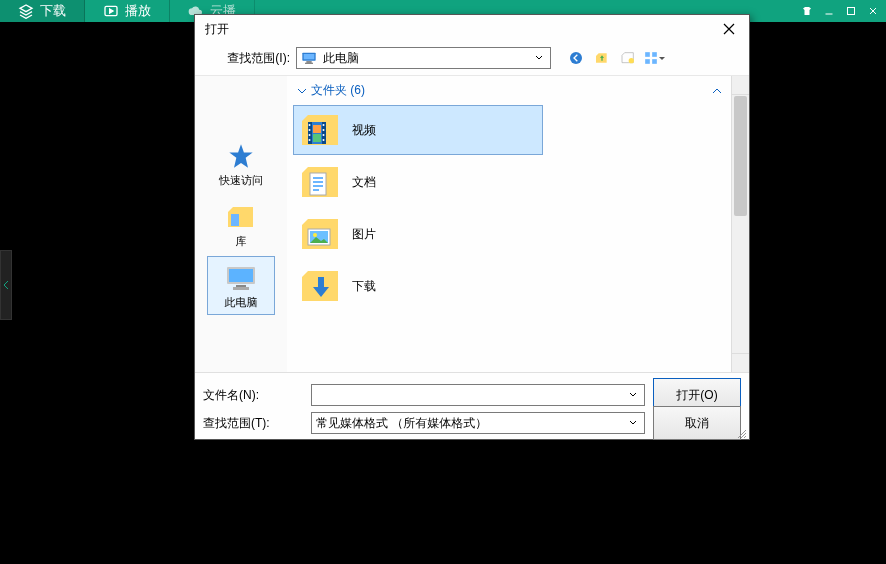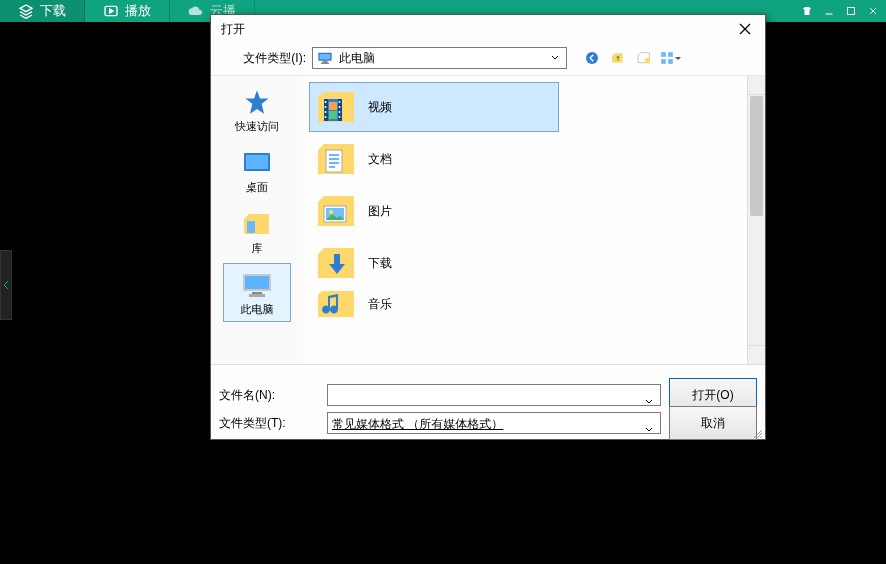--- a/index.html
+++ b/index.html
@@ -12,40 +12,40 @@
 .app-topbar .tab svg, .app-topbar .tab .ico { width: 16px; height: 16px; }
 .app-topbar .spacer { flex: 1; }
 .titlebar-btns { display: flex; align-items: center; gap: 4px; margin-right: 4px; }
 .titlebar-btns .tbtn { width: 18px; height: 16px; display: flex; align-items: center; justify-content: center; }
 .titlebar-btns .tbtn svg { width: 12px; height: 12px; }
 
 
 .left-gutter { position: absolute; left: 0; top: 250px; width: 12px; height: 70px; background: #222; border: 1px solid #333; display: flex; align-items: center; justify-content: center; }
 
 
-.dialog { position: absolute; left: 210px; top: 14px; width: 556px; height: 426px; background: #fefefe; border: 1px solid #555; box-shadow: 2px 2px 8px rgba(0,0,0,0.4); display: flex; flex-direction: column; }
+.dialog { position: absolute; left: 194px; top: 14px; width: 556px; height: 426px; background: #fefefe; border: 1px solid #555; box-shadow: 2px 2px 8px rgba(0,0,0,0.4); display: flex; flex-direction: column; }
 .dialog-titlebar { height: 28px; display: flex; align-items: center; padding: 0 8px 0 10px; font-size: 12px; color: #000; }
 .dialog-titlebar .title { flex: 1; }
 .dialog-titlebar .close-btn { width: 24px; height: 20px; display: flex; align-items: center; justify-content: center; cursor: pointer; }
 
 
 .lookin-row { display: flex; align-items: center; padding: 4px 12px 6px 10px; gap: 6px; font-size: 12px; }
 .lookin-row .lbl { width: 85px; text-align: right; color: #000; }
 .lookin-combo { flex: 1; height: 22px; border: 1px solid #7a7a7a; background: #fff; display: flex; align-items: center; padding: 0 4px; gap: 6px; max-width: 255px; }
 .lookin-combo .pc-icon { width: 16px; height: 14px; }
 .lookin-combo .txt { flex: 1; font-size: 12px; color: #000; }
 .lookin-combo .dd { width: 14px; display:flex; align-items:center; justify-content:center; }
 .toolbar-icons { display: flex; gap: 4px; margin-left: 8px; }
 .toolbar-icons .ticon { width: 22px; height: 20px; display: flex; align-items: center; justify-content: center; border-radius: 2px; }
 .toolbar-icons .ticon.dropdown::after { content:""; border-left:3px solid transparent; border-right:3px solid transparent; border-top:3px solid #555; margin-left:1px; }
 
 
 .dialog-body { flex: 1; display: flex; border-top: 1px solid #e8e8e8; overflow: hidden; }
 
-.places-bar { width: 92px; background: #fafafa; display: flex; flex-direction: column; align-items: stretch; padding: 4px 12px; gap: 2px; }
+.places-bar { width: 92px; background: #fafafa; display: flex; flex-direction: column; align-items: stretch; padding: 4px 12px; gap: 2px; justify-content: center; }
 .place { display: flex; flex-direction: column; align-items: center; padding: 6px 2px 4px; font-size: 11px; color: #000; cursor: pointer; border: 1px solid transparent; }
 .place.selected { background: #e5f3ff; border: 1px solid #7aa7d8; }
 .place .picon { width: 36px; height: 30px; display:flex; align-items:center; justify-content:center; margin-bottom: 2px; }
 
 .list-wrap { flex: 1; display: flex; }
 .list-inner { flex: 1; padding: 4px 2px 0 6px; overflow: hidden; }
 .group-hdr { display: flex; align-items: center; color: #0a5fbf; font-size: 12px; padding: 2px 0 4px 4px; gap: 4px; }
 .group-hdr .chev { width: 10px; height:10px; }
 .group-hdr .collapse { margin-left:auto; margin-right:6px; color:#0a5fbf; width:12px; height:12px; }
 
@@ -53,23 +53,23 @@
 .folder-item.selected { border: 1px solid #7aa7d8; background: #cde8ff; }
 .folder-item .ficon { width: 42px; height: 40px; position: relative; display:flex; align-items:center; justify-content:center; }
 .folder-item .fname { color: #000; }
 
 .scrollbar { width: 18px; background: #f0f0f0; border-left:1px solid #ddd; position:relative; }
 .scrollbar::before { content:""; position:absolute; top:0; left:0; right:0; height:18px; background:#f0f0f0; border-bottom:1px solid #ddd; }
 .scrollbar::after  { content:""; position:absolute; bottom:0; left:0; right:0; height:18px; background:#f0f0f0; border-top:1px solid #ddd; }
 .scrollbar .thumb { position:absolute; left:2px; right:2px; top:20px; height:120px; background:#c8c8c8; border-radius:2px; }
 
 
-.bottom-panel { border-top: 1px solid #e0e0e0; padding: 18px 8px 4px 8px; display: grid; grid-template-columns: 100px 1fr 88px; grid-template-rows: 24px 24px; gap: 4px 8px; font-size: 12px; align-items: center; }
+.bottom-panel { border-top: 1px solid #e0e0e0; padding: 10px 8px 4px 8px; display: grid; grid-template-columns: 100px 1fr 88px; grid-template-rows: 24px 24px; gap: 4px 8px; font-size: 12px; align-items: center; }
 .bottom-panel .blbl { text-align: left; color:#000; }
-.combo2 { height: 22px; border: 1px solid #7a7a7a; background:#fff; display:flex; align-items:flex-end; padding: 0 4px; font-size:12px;text-decoration:underline; }
+.combo2 { height: 22px; border: 1px solid #7a7a7a; background:#fff; display:flex; align-items:center; padding: 0 4px; font-size:12px; }
 .combo2 .ctxt { flex:1; }
 .combo2 .dd { width:14px; display:flex; align-items:center; justify-content:center; }
 .btn { height: 34px; border: 1px solid #7a7a7a; background: linear-gradient(#f7f7f7,#e6e6e6); font-size: 12px; display:flex; align-items:center; justify-content:center; cursor:pointer; }
 .btn.default { border: 1px solid #0a5fbf; }
 
 .resize-grip { position:absolute; right:2px; bottom:2px; width:12px; height:12px; }
 .resize-grip svg { width:12px; height:12px; }
 </style>
 </head>
 <body>
@@ -129,21 +129,21 @@
   <div class="dialog-titlebar">
     <span class="title">打开</span>
     <div class="close-btn">
       <svg width="12" height="12" viewBox="0 0 12 12" stroke="#000" stroke-width="1.2">
           <path d="M1 1l10 10M11 1L1 11"></path>
         </svg>
     </div>
   </div>
 
   <div class="lookin-row">
-    <span class="lbl">文件类型(I):</span>
+    <span class="lbl">查找范围(I):</span>
     <div class="lookin-combo">
       <svg class="pc-icon" viewBox="0 0 24 20">
           <rect x="2" y="2" width="20" height="12" rx="1" fill="#2d7dd2"></rect>
           <rect x="4" y="4" width="16" height="8" fill="#6cb6ff"></rect>
           <rect x="8" y="15" width="8" height="2" fill="#555"></rect>
           <rect x="6" y="17" width="12" height="2" fill="#888"></rect>
         </svg>
       <span class="txt">此电脑</span>
       <span class="dd">
           <svg width="8" height="6" viewBox="0 0 8 6">
@@ -183,29 +183,20 @@
 
   <div class="dialog-body">
     <div class="places-bar">
       <div class="place">
         <div class="picon">
             <svg width="28" height="28" viewBox="0 0 24 24">
               <path d="M12 2l2.5 7H22l-6 4.5L18 22l-6-4-6 4 2-8.5L2 9h7.5z" fill="#2d7dd2"></path>
             </svg>
           </div>
         <span>快速访问</span>
-      </div>
-      <div class="place">
-        <div class="picon">
-            <svg width="30" height="24" viewBox="0 0 30 24">
-              <rect x="2" y="2" width="26" height="18" rx="1" fill="#2d7dd2"></rect>
-              <rect x="4" y="4" width="22" height="14" fill="#5cb3ff"></rect>
-            </svg>
-          </div>
-        <span>桌面</span>
       </div>
       <div class="place">
         <div class="picon">
             <svg width="30" height="26" viewBox="0 0 30 26">
               <path d="M2 8l5-5h20v20H2z" fill="#ffd86b"></path>
               <rect x="5" y="10" width="8" height="12" fill="#6cb6ff"></rect>
             </svg>
           </div>
         <span>库</span>
       </div>
@@ -217,20 +208,29 @@
               <rect x="12" y="21" width="10" height="2" fill="#888"></rect>
               <rect x="9" y="23" width="16" height="3" fill="#aaa"></rect>
             </svg>
           </div>
         <span>此电脑</span>
       </div>
     </div>
 
     <div class="list-wrap">
       <div class="list-inner">
+        <div class="group-hdr">
+          <svg class="chev" viewBox="0 0 10 10">
+              <path d="M1 3l4 4 4-4" stroke="#0a5fbf" fill="none"></path>
+            </svg>
+          <span>文件夹 (6)</span>
+          <svg class="collapse" viewBox="0 0 12 12">
+              <path d="M2 8l4-4 4 4" stroke="#0a5fbf" fill="none"></path>
+            </svg>
+        </div>
 
         <div class="folder-item selected">
           <div class="ficon">
             <svg width="42" height="38" viewBox="0 0 42 38">
                 <path d="M2 10l6-6h30v30H2z" fill="#ffd86b"></path>
                 <rect x="8" y="11" width="18" height="22" fill="#2d7dd2"></rect>
                 <rect x="8" y="11" width="4" height="22" fill="#0a4a8a"></rect>
                 <rect x="22" y="11" width="4" height="22" fill="#0a4a8a"></rect>
                 <circle cx="9.5" cy="14" r="1" fill="#fff"></circle>
                 <circle cx="9.5" cy="19" r="1" fill="#fff"></circle>
@@ -277,29 +277,20 @@
         <div class="folder-item">
           <div class="ficon">
             <svg width="42" height="38" viewBox="0 0 42 38">
                 <path d="M2 10l6-6h30v30H2z" fill="#ffd86b"></path>
                 <path d="M18 10v10h-5l8 10 8-10h-5V10z" fill="#2d7dd2"></path>
               </svg>
           </div>
           <span class="fname">下载</span>
         </div>
 
-        <div class="folder-item" style="height:28px; overflow:hidden">
-          <div class="ficon">
-            <svg width="42" height="38" viewBox="0 0 42 38">
-                <path d="M2 10l6-6h30v30H2z" fill="#ffd86b"></path>
-                <path d="M22 10v14a4 4 0 11-2-3V12l-6 1v11a4 4 0 11-2-3V11l10-2z" fill="#2d7dd2"></path>
-              </svg>
-          </div>
-          <span class="fname">音乐</span>
-        </div>
       </div>
       <div class="scrollbar">
           <div class="thumb"></div>
         </div>
     </div>
   </div>
 
   <div class="bottom-panel">
     <span class="blbl">文件名(N):</span>
     <div class="combo2">
@@ -307,21 +298,21 @@
       <span class="dd">
           <svg width="8" height="6" viewBox="0 0 8 6">
             <path d="M1 1l3 3 3-3" stroke="#000" fill="none"></path>
           </svg>
         </span>
     </div>
     <div class="btn default">
         <span>打开(O)</span>
       </div>
 
-    <span class="blbl">文件类型(T):</span>
+    <span class="blbl">查找范围(T):</span>
     <div class="combo2">
       <span class="ctxt">常见媒体格式 （所有媒体格式）</span>
       <span class="dd">
           <svg width="8" height="6" viewBox="0 0 8 6">
             <path d="M1 1l3 3 3-3" stroke="#000" fill="none"></path>
           </svg>
         </span>
     </div>
     <div class="btn">
         <span>取消</span>

